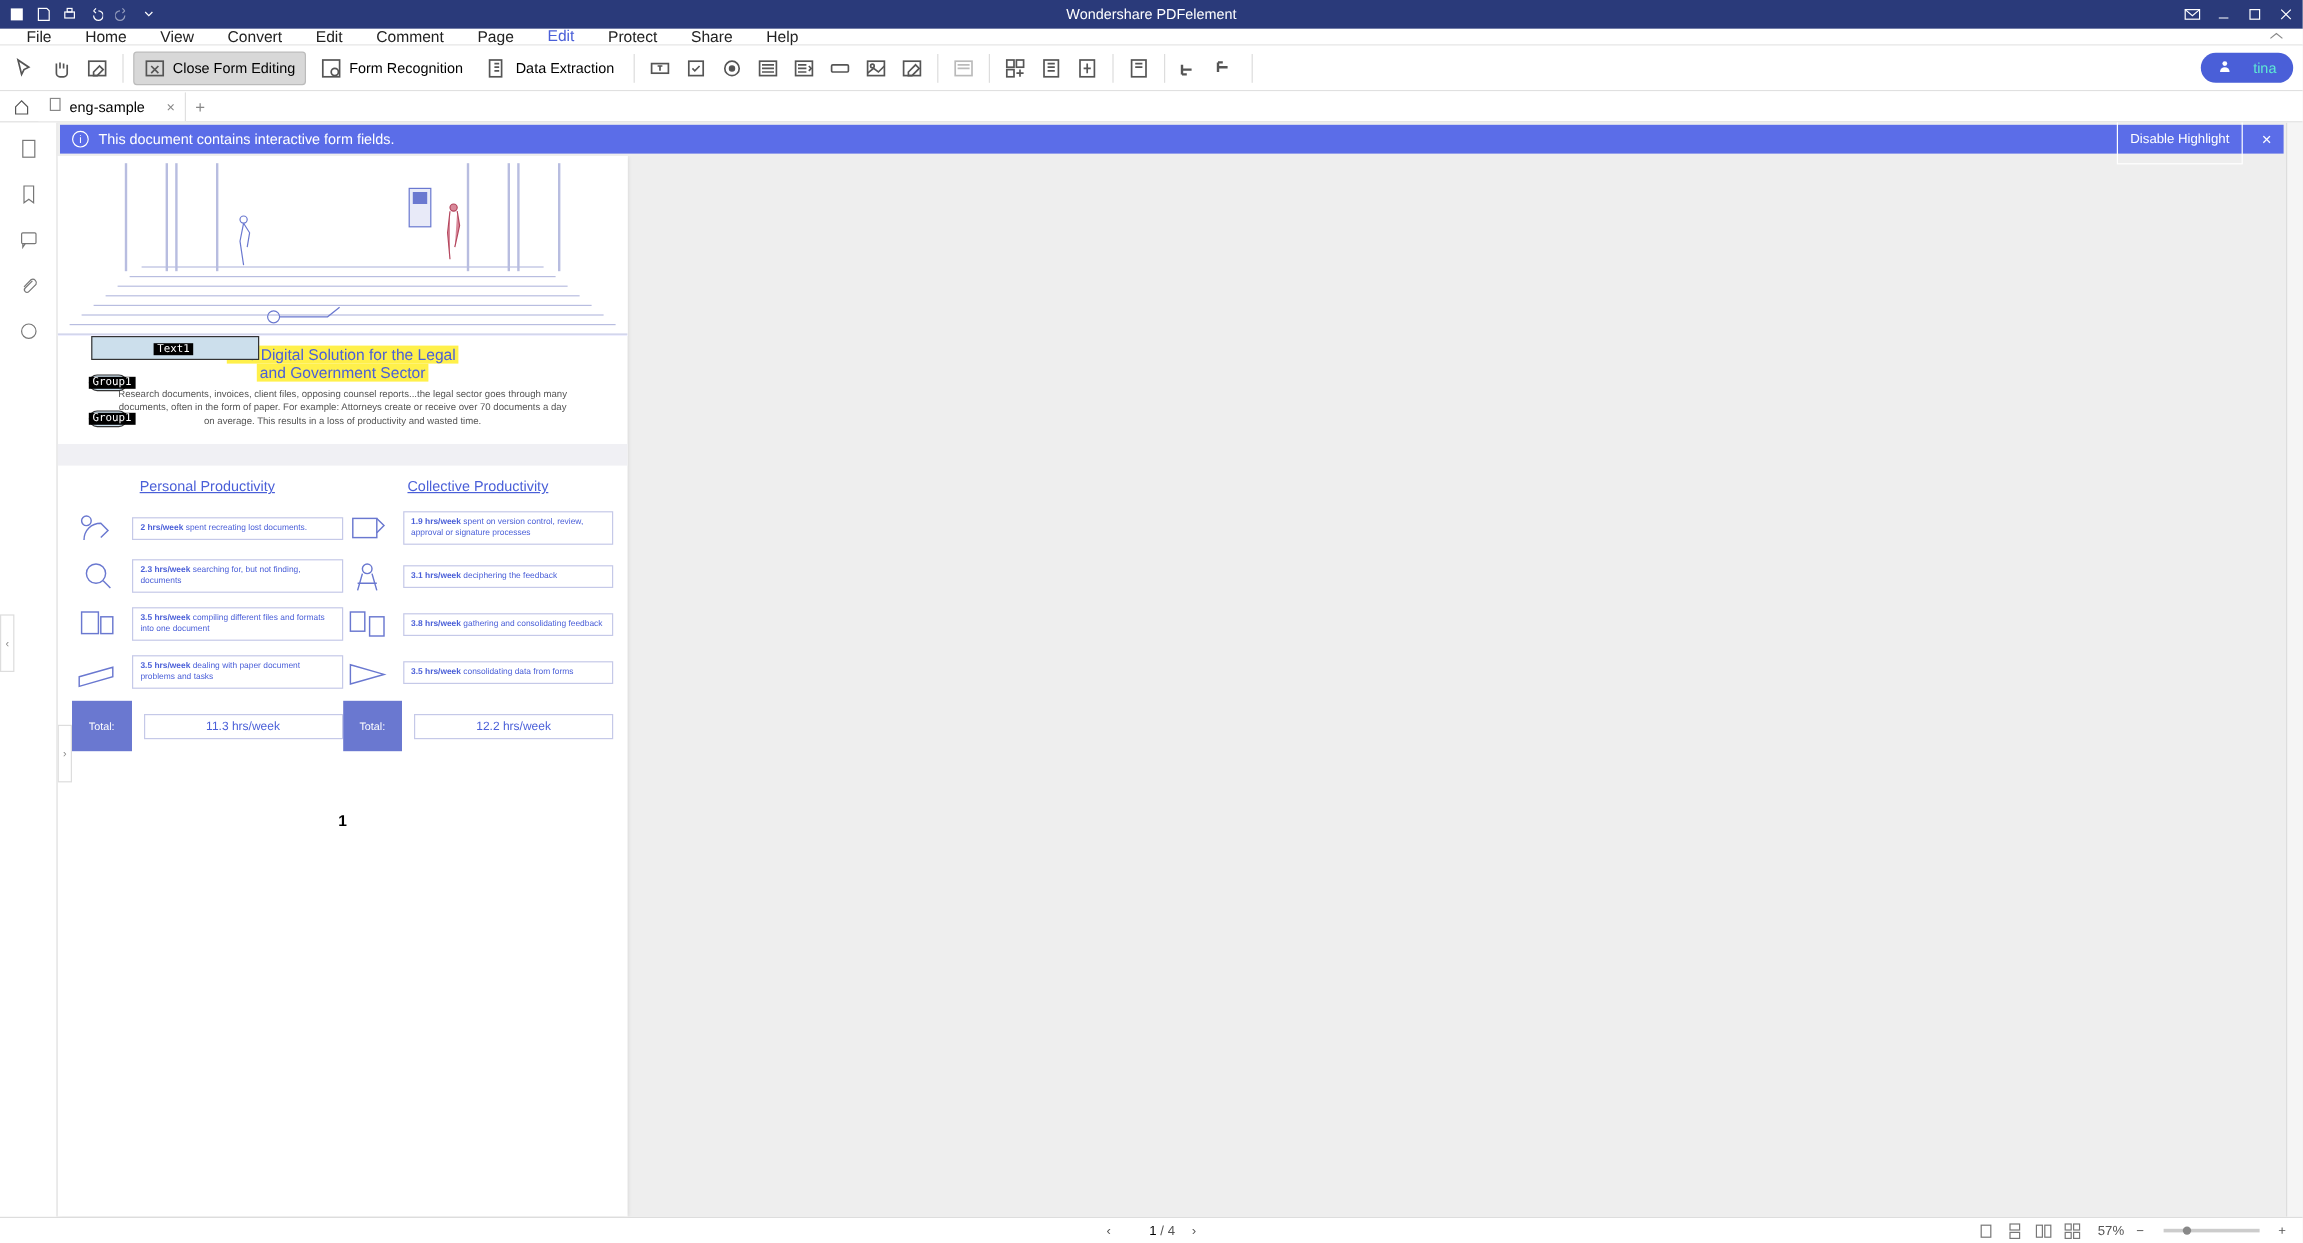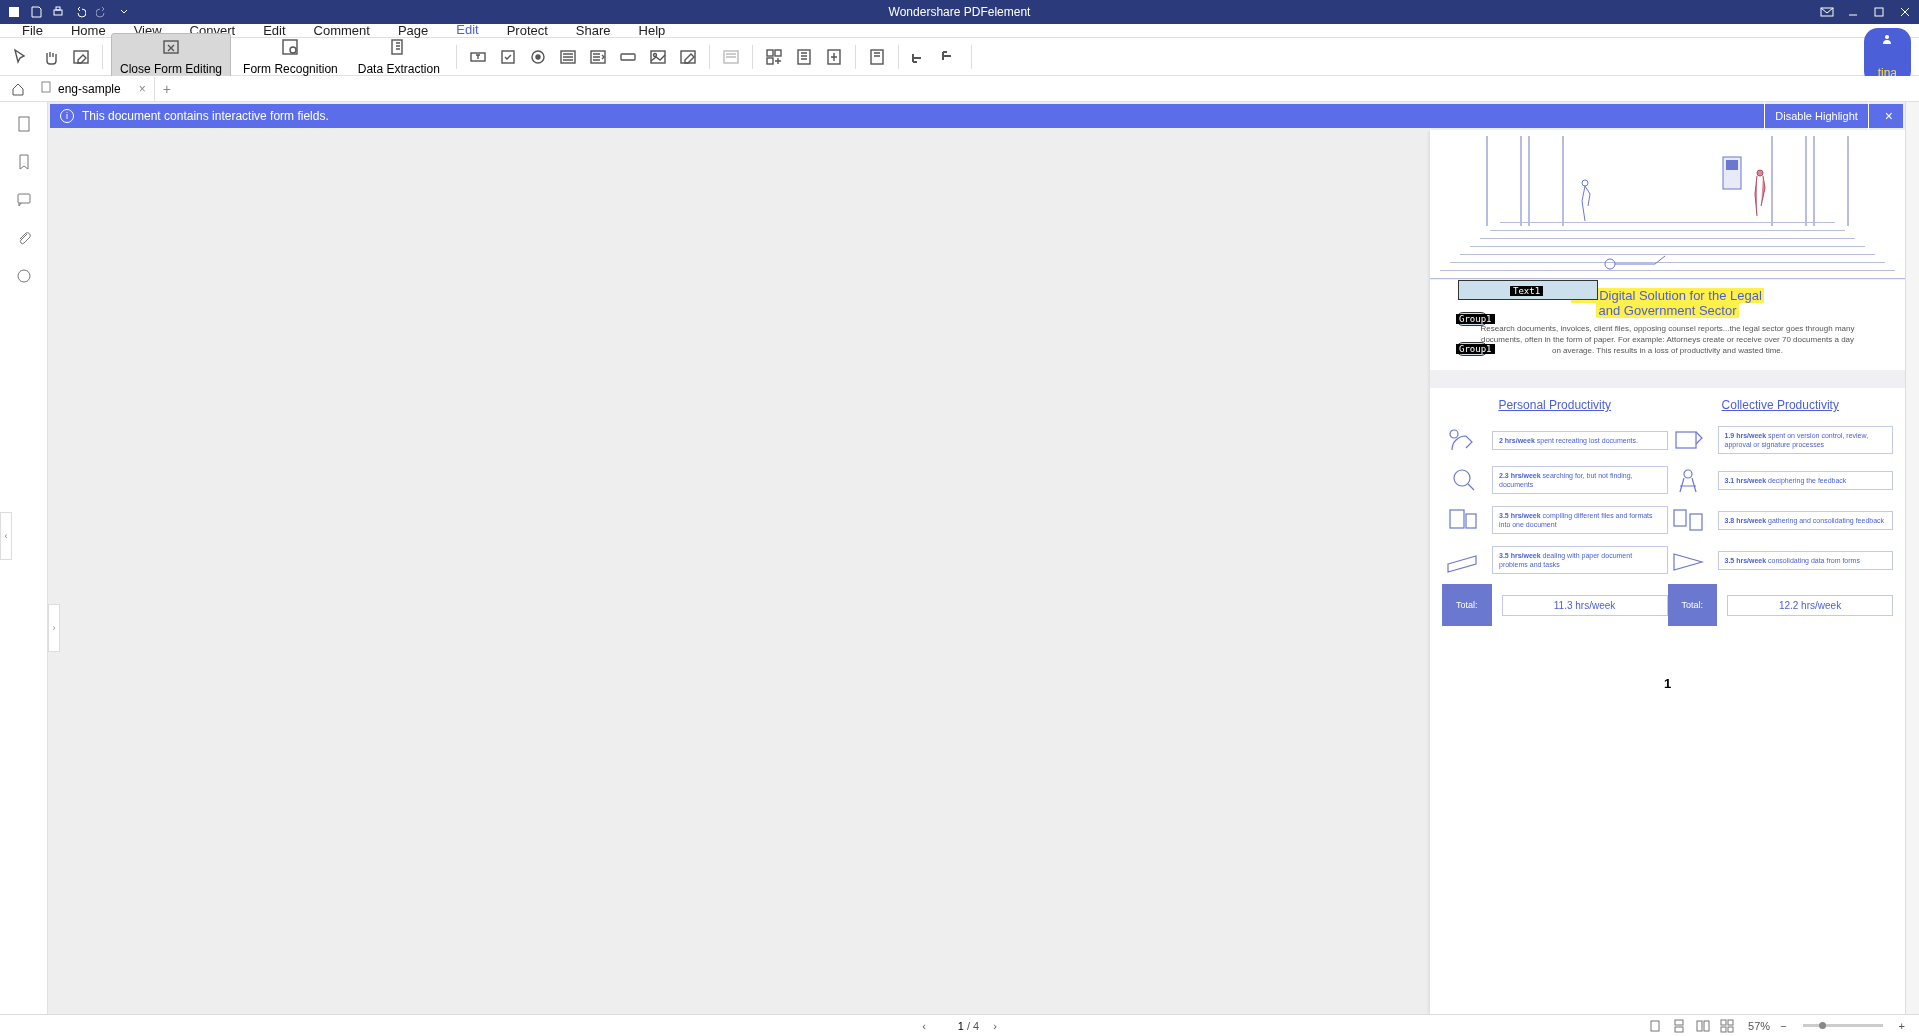--- a/index.html
+++ b/index.html
@@ -15,24 +15,24 @@
 
 
 .menubar { background: #fff; height: 14px; display: flex; align-items: center; padding: 0 8px; gap: 0; border-bottom: 1px solid #e0e0e0; }
 .menubar .menu-item { padding: 4px 14px; font-size: 13px; cursor: pointer; color: #222; }
 .menubar .menu-item.active { color: #4a5fd8; border-bottom: 2px solid #4a5fd8; }
 .menubar .collapse-btn { margin-left: auto; padding: 4px 8px; cursor: pointer; }
 
 
 .toolbar { background: #fff; height: 38px; display: flex; align-items: center; padding: 0 8px; gap: 4px; border-bottom: 1px solid #e0e0e0; }
 .toolbar .tool-btn { width: 26px; height: 26px; display: flex; align-items: center; justify-content: center; cursor: pointer; border-radius: 3px; }
-.toolbar .tool-btn-wide { display: flex; align-items: center; gap: 6px; padding: 4px 8px; cursor: pointer; font-size: 12px; border-radius: 3px; flex-direction: column; }
+.toolbar .tool-btn-wide { display: flex; align-items: center; gap: 6px; padding: 4px 8px; cursor: pointer; font-size: 12px; border-radius: 3px; }
 .toolbar .tool-btn-wide.active { background: #d8d8d8; border: 1px solid #bbb; }
 .toolbar .sep { width: 1px; height: 24px; background: #ddd; margin: 0 4px; }
-.toolbar .user-btn { margin-left: auto; background: #4a5fd8; color: #fde047; padding: 5px 14px; border-radius: 14px; font-size: 12px; display: flex; align-items: center; gap: 18px; cursor: pointer; flex-direction: column; }
+.toolbar .user-btn { margin-left: auto; background: #4a5fd8; color: #5eead4; padding: 5px 14px; border-radius: 14px; font-size: 12px; display: flex; align-items: center; gap: 18px; cursor: pointer; }
 .tool-icon { width: 18px; height: 18px; }
 .tool-icon svg { stroke: #555; fill: none; stroke-width: 1.4; }
 
 
 .tabbar { background: #fff; height: 26px; display: flex; align-items: center; padding: 0 4px; border-bottom: 1px solid #e0e0e0; }
 .tabbar .home-btn { width: 28px; height: 24px; display: flex; align-items: center; justify-content: center; cursor: pointer; }
 .tabbar .doc-tab { display: flex; align-items: center; gap: 6px; padding: 3px 8px; font-size: 12px; background: #fff; border-right: 1px solid #e0e0e0; height: 24px; }
 .tabbar .doc-tab .close { margin-left: 12px; cursor: pointer; color: #888; }
 .tabbar .add-tab { width: 24px; display: flex; align-items: center; justify-content: center; cursor: pointer; color: #888; font-size: 14px; }
 
@@ -46,21 +46,21 @@
 
 .workspace { flex: 1; display: flex; flex-direction: column; background: #eee; position: relative; }
 
 
 .infobar { background: #5b6de8; color: #fff; height: 24px; display: flex; align-items: center; padding: 0 10px; font-size: 12px; gap: 8px; margin: 2px; }
 .infobar .info-icon { width: 14px; height: 14px; border: 1.5px solid #fff; border-radius: 50%; display: flex; align-items: center; justify-content: center; font-size: 9px; }
 .infobar .disable-btn { margin-left: auto; border: 1px solid #fff; padding: 14px 10px; font-size: 11px; cursor: pointer; }
 .infobar .close-info { margin-left: 8px; cursor: pointer; font-size: 14px; }
 
 
-.canvas-wrap { flex: 1; overflow: auto; display: flex; justify-content: flex-end; padding: 0; }
+.canvas-wrap { flex: 1; overflow: auto; display: flex; justify-content: flex-start; padding: 0; }
 .page { background: #fff; width: 475px; margin: 0; position: relative; box-shadow: 0 1px 4px rgba(0,0,0,0.15); }
 
 
 .hero { height: 150px; background: #fff; position: relative; overflow: hidden; border-bottom: 1px solid #eef; }
 .hero .steps { position: absolute; left: 0; right: 0; bottom: 0; height: 90px; }
 .hero .col { position: absolute; width: 36px; height: 90px; border-left: 2px solid #b8bde0; border-right: 2px solid #b8bde0; top: 6px; }
 .hero .col1 { left: 56px; } .hero .col2 { left: 98px; } .hero .col3 { right: 98px; } .hero .col4 { right: 56px; }
 .hero .step-line { position: absolute; left: 0; right: 0; height: 1px; background: #b8bde0; }
 
 .form-field { position: absolute; background: #ccdfec; border: 1px solid #333; font-size: 9px; padding: 1px 3px; font-family: monospace; }

